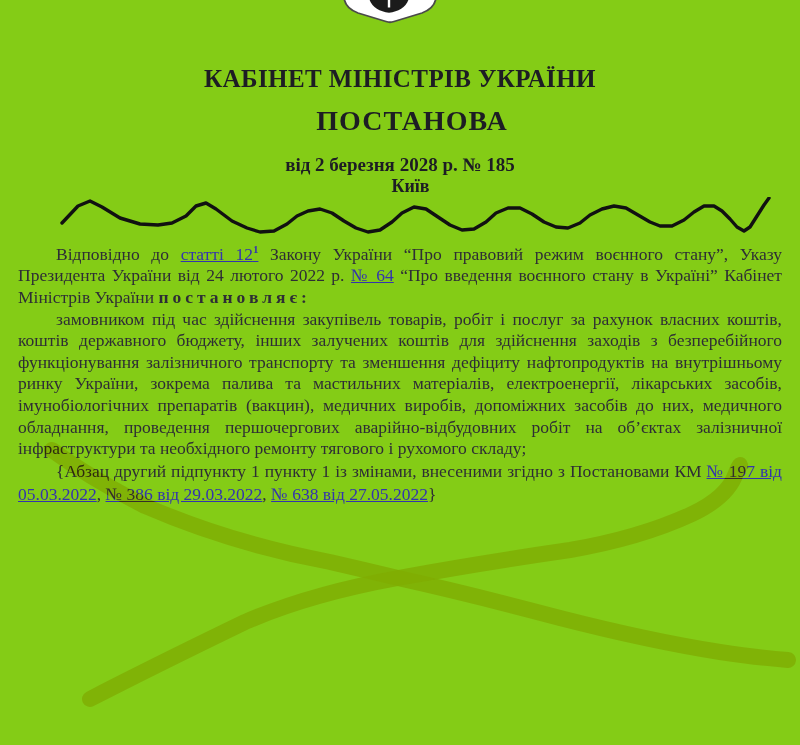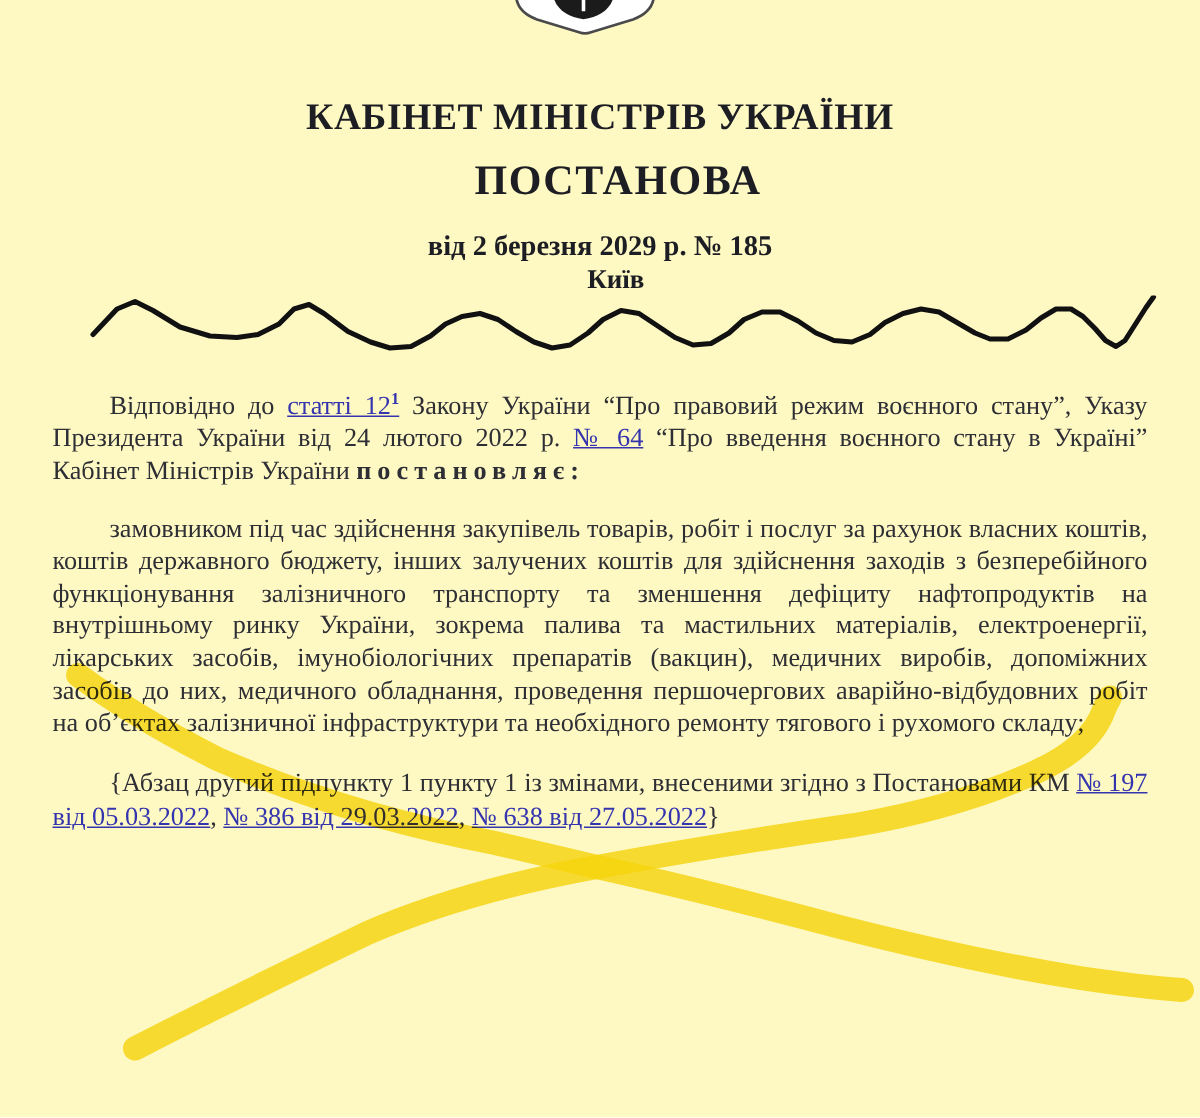--- a/index.html
+++ b/index.html
@@ -1,51 +1,51 @@
 <!DOCTYPE html>
 <html><head>
 <meta charset="utf-8">
 <style>
   html,body{margin:0;padding:0;background:#ffffff;}
   .page{
-    position:relative;width:800px;height:745px;overflow:hidden;background:#fef9c3;
+    position:relative;width:800px;height:745px;overflow:hidden;background:#84cc16;
     font-family:"Liberation Serif","DejaVu Serif",serif;color:#2e2e35;
   }
   .emblem-svg{position:absolute;top:0;left:0;width:800px;height:28px;}
   .center{text-align:center;font-weight:bold;color:#1d1d24;}
   .org{padding-top:64px;font-size:25px;letter-spacing:.4px;line-height:30px;}
   .doctype{margin-top:11px;font-size:28px;letter-spacing:1px;line-height:32px;padding-left:24px;}
   .dateline{margin-top:17px;font-size:19px;line-height:21px;}
   .city{margin-top:1px;font-size:18px;line-height:20px;padding-left:21px;}
   .title{margin:37px auto 0;width:705px;font-size:21.5px;line-height:30px;}
   .divider-wrap{height:42px;margin-top:1px;}
   .divider-wrap svg{display:block;width:800px;height:42px;}
   .bodytext{padding:0 18px;font-size:17.5px;line-height:21.6px;text-align:justify;}
-  .bodytext p{margin:17px;}
+  .bodytext p{margin:0;}
   .para{margin-top:12px;text-indent:38px;}
   .resolves{font-weight:bold;letter-spacing:4px;}
   .doc-link{color:#3434ae;text-decoration:underline;cursor:pointer;}
   .doc-link sup{font-size:11px;font-weight:bold;}
   .note{margin-top:13px;line-height:23px;}
   .hl-overlay{position:absolute;left:0;top:0;width:800px;height:745px;pointer-events:none;mix-blend-mode:multiply;z-index:4;}
 </style>
 </head>
 <body>
 
 <div class="page">
 
   <svg class="emblem-svg" viewBox="0 0 800 28" aria-hidden="true">
     <path d="M344,-4 C344,5 350,10 358,13 L386,21.5 C389,22.6 391,22.6 394,21.5 L422,13 C430,10 436,5 436,-4" fill="#ffffff" stroke="#4a4a4a" stroke-width="1.8" stroke-linejoin="round"></path>
     <path d="M369,-2 C371,6.5 379,11.5 389,12.8 C399,11.5 407,6.5 409,-2 Z" fill="#1b1b1b"></path>
     <line x1="389" y1="-2" x2="389" y2="7.5" stroke="#ffffff" stroke-width="2.4"></line>
   </svg>
 
   <div class="center org">КАБІНЕТ МІНІСТРІВ УКРАЇНИ</div>
   <div class="center doctype">ПОСТАНОВА</div>
-  <div class="center dateline">від 2 березня 2029 р. № 185</div>
+  <div class="center dateline">від 2 березня 2028 р. № 185</div>
   <div class="center city">Київ</div>
 
 
   <div class="divider-wrap">
     <svg viewBox="0 0 800 42" aria-hidden="true">
       <path d="M62,26 L78,9 L90,4 L102,10 L120,21 L140,27 L158,28 L172,26 L186,19 L196,9 L206,6 L216,12 L232,24 L247,31 L260,35 L274,34 L287,27 L297,19 L308,14 L320,12 L332,16 L344,24 L356,31 L368,35 L380,33 L392,25 L402,16 L414,10 L426,12 L438,20 L450,28 L462,33 L474,32 L486,25 L496,16 L508,11 L520,11 L532,17 L544,25 L556,30 L568,31 L580,26 L590,18 L602,12 L614,9 L626,11 L638,18 L650,25 L660,29 L672,29 L684,23 L694,15 L704,9 L714,9 L722,14 L730,22 L737,30 L744,34 L750,30 L757,19 L764,8 L769,1" fill="none" stroke="#111111" stroke-width="3.4" stroke-linecap="round" stroke-linejoin="round"></path>
     </svg>
   </div>
 
   <div class="bodytext">

